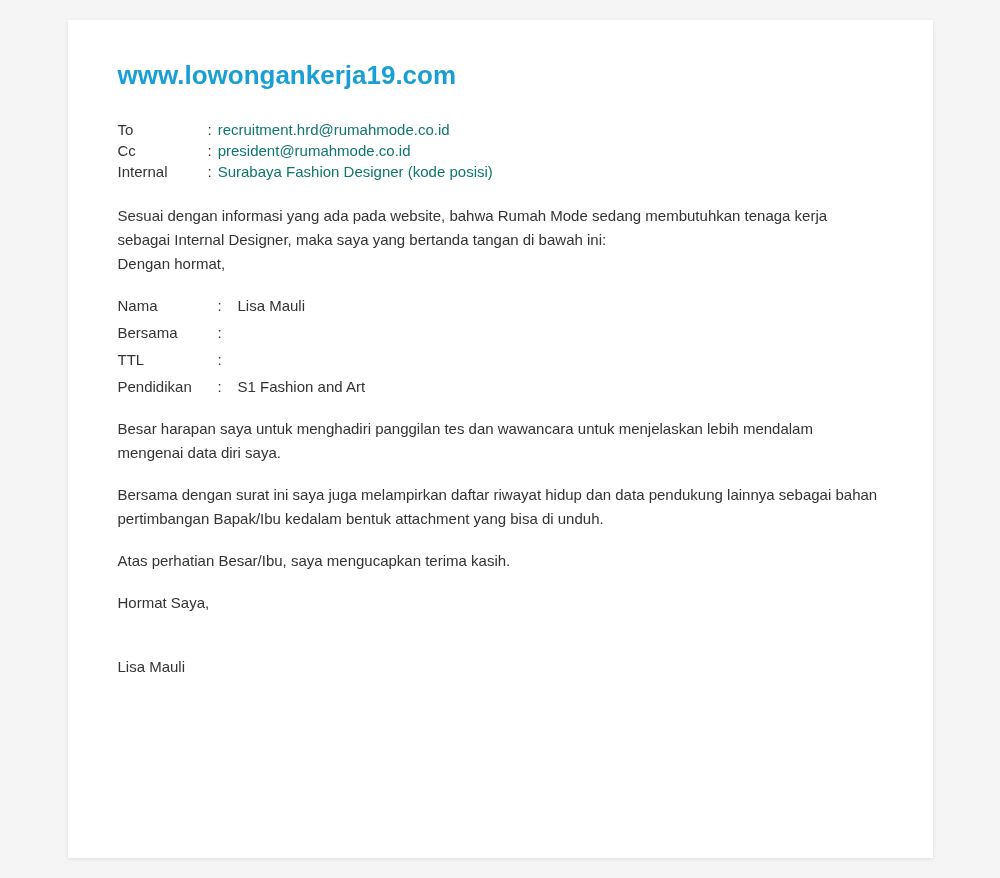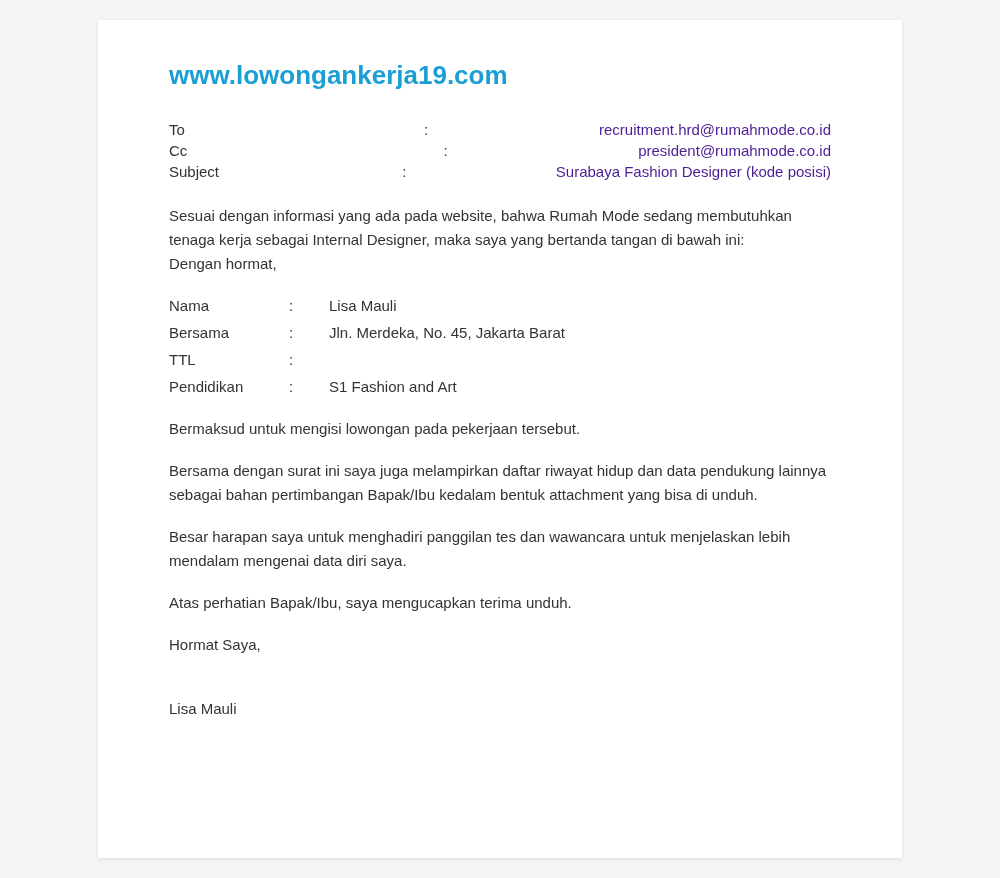--- a/index.html
+++ b/index.html
@@ -13,77 +13,75 @@
       font-family: Arial, sans-serif;
       display: flex;
       justify-content: center;
       align-items: flex-start;
       min-height: 878px;
       padding: 20px;
     }
 
     .page-container {
       background-color: #ffffff;
-      width: 804px;
+      width: 865px;
       min-height: 838px;
-      padding: 40px 71px;
+      padding: 40px 50px;
       box-shadow: 0 1px 4px rgba(0,0,0,0.1);
     }
 
     .site-title {
       color: #1a9fd4;
       font-size: 26px;
       font-weight: bold;
       margin-bottom: 30px;
       font-family: Arial, sans-serif;
     }
 
     .header-section {
       margin-bottom: 24px;
     }
 
     .header-row {
       display: flex;
       margin-bottom: 4px;
       font-size: 15px;
       color: #333;
-      justify-content: space-between;
     }
 
     .header-label {
       min-width: 90px;
       font-weight: normal;
     }
 
     .header-colon {
       margin-right: 6px;
     }
 
     .header-value {
-      color: #4c1d95;
+      color: #0f766e;
     }
 
     .body-section {
       font-size: 15px;
       color: #333;
       line-height: 1.6;
     }
 
     .paragraph {
       margin-bottom: 18px;
     }
 
     .info-table {
       margin-bottom: 18px;
     }
 
     .info-row {
       display: flex;
       margin-bottom: 3px;
-      gap: 20px;
     }
 
     .info-label {
       min-width: 100px;
     }
 
     .info-colon {
       min-width: 20px;
     }
 
@@ -113,21 +111,21 @@
       <span class="header-label">To</span>
       <span class="header-colon">:</span>
       <span class="header-value">recruitment.hrd@rumahmode.co.id</span>
     </div>
     <div class="header-row">
       <span class="header-label">Cc</span>
       <span class="header-colon">:</span>
       <span class="header-value">president@rumahmode.co.id</span>
     </div>
     <div class="header-row">
-      <span class="header-label">Subject</span>
+      <span class="header-label">Internal</span>
       <span class="header-colon">:</span>
       <span class="header-value">Surabaya Fashion Designer (kode posisi)</span>
     </div>
   </div>
 
   <div class="body-section">
 
     <div class="paragraph">
       <div>Sesuai dengan informasi yang ada pada website, bahwa Rumah Mode sedang membutuhkan tenaga kerja sebagai Internal Designer, maka saya yang bertanda tangan di bawah ini:</div>
       <div>Dengan hormat,</div>
@@ -135,47 +133,43 @@
 
     <div class="info-table paragraph">
       <div class="info-row">
         <span class="info-label">Nama</span>
         <span class="info-colon">:</span>
         <span class="info-value">Lisa Mauli</span>
       </div>
       <div class="info-row">
         <span class="info-label">Bersama</span>
         <span class="info-colon">:</span>
-        <span class="info-value">Jln. Merdeka, No. 45, Jakarta Barat</span>
       </div>
       <div class="info-row">
         <span class="info-label">TTL</span>
         <span class="info-colon">:</span>
       </div>
       <div class="info-row">
         <span class="info-label">Pendidikan</span>
         <span class="info-colon">:</span>
         <span class="info-value">S1 Fashion and Art</span>
       </div>
     </div>
 
+
     <div class="paragraph">
-      <span>Bermaksud untuk mengisi lowongan pada pekerjaan tersebut.</span>
+      <span>Besar harapan saya untuk menghadiri panggilan tes dan wawancara untuk menjelaskan lebih mendalam mengenai data diri saya.</span>
     </div>
 
     <div class="paragraph">
       <span>Bersama dengan surat ini saya juga melampirkan daftar riwayat hidup dan data pendukung lainnya sebagai bahan pertimbangan Bapak/Ibu kedalam bentuk attachment yang bisa di unduh.</span>
     </div>
 
     <div class="paragraph">
-      <span>Besar harapan saya untuk menghadiri panggilan tes dan wawancara untuk menjelaskan lebih mendalam mengenai data diri saya.</span>
-    </div>
-
-    <div class="paragraph">
-      <span>Atas perhatian Bapak/Ibu, saya mengucapkan terima unduh.</span>
+      <span>Atas perhatian Besar/Ibu, saya mengucapkan terima kasih.</span>
     </div>
 
     <div class="closing">
       <div>Hormat Saya,</div>
       <div class="signature-name">Lisa Mauli</div>
     </div>
 
   </div>
 </div>
 

